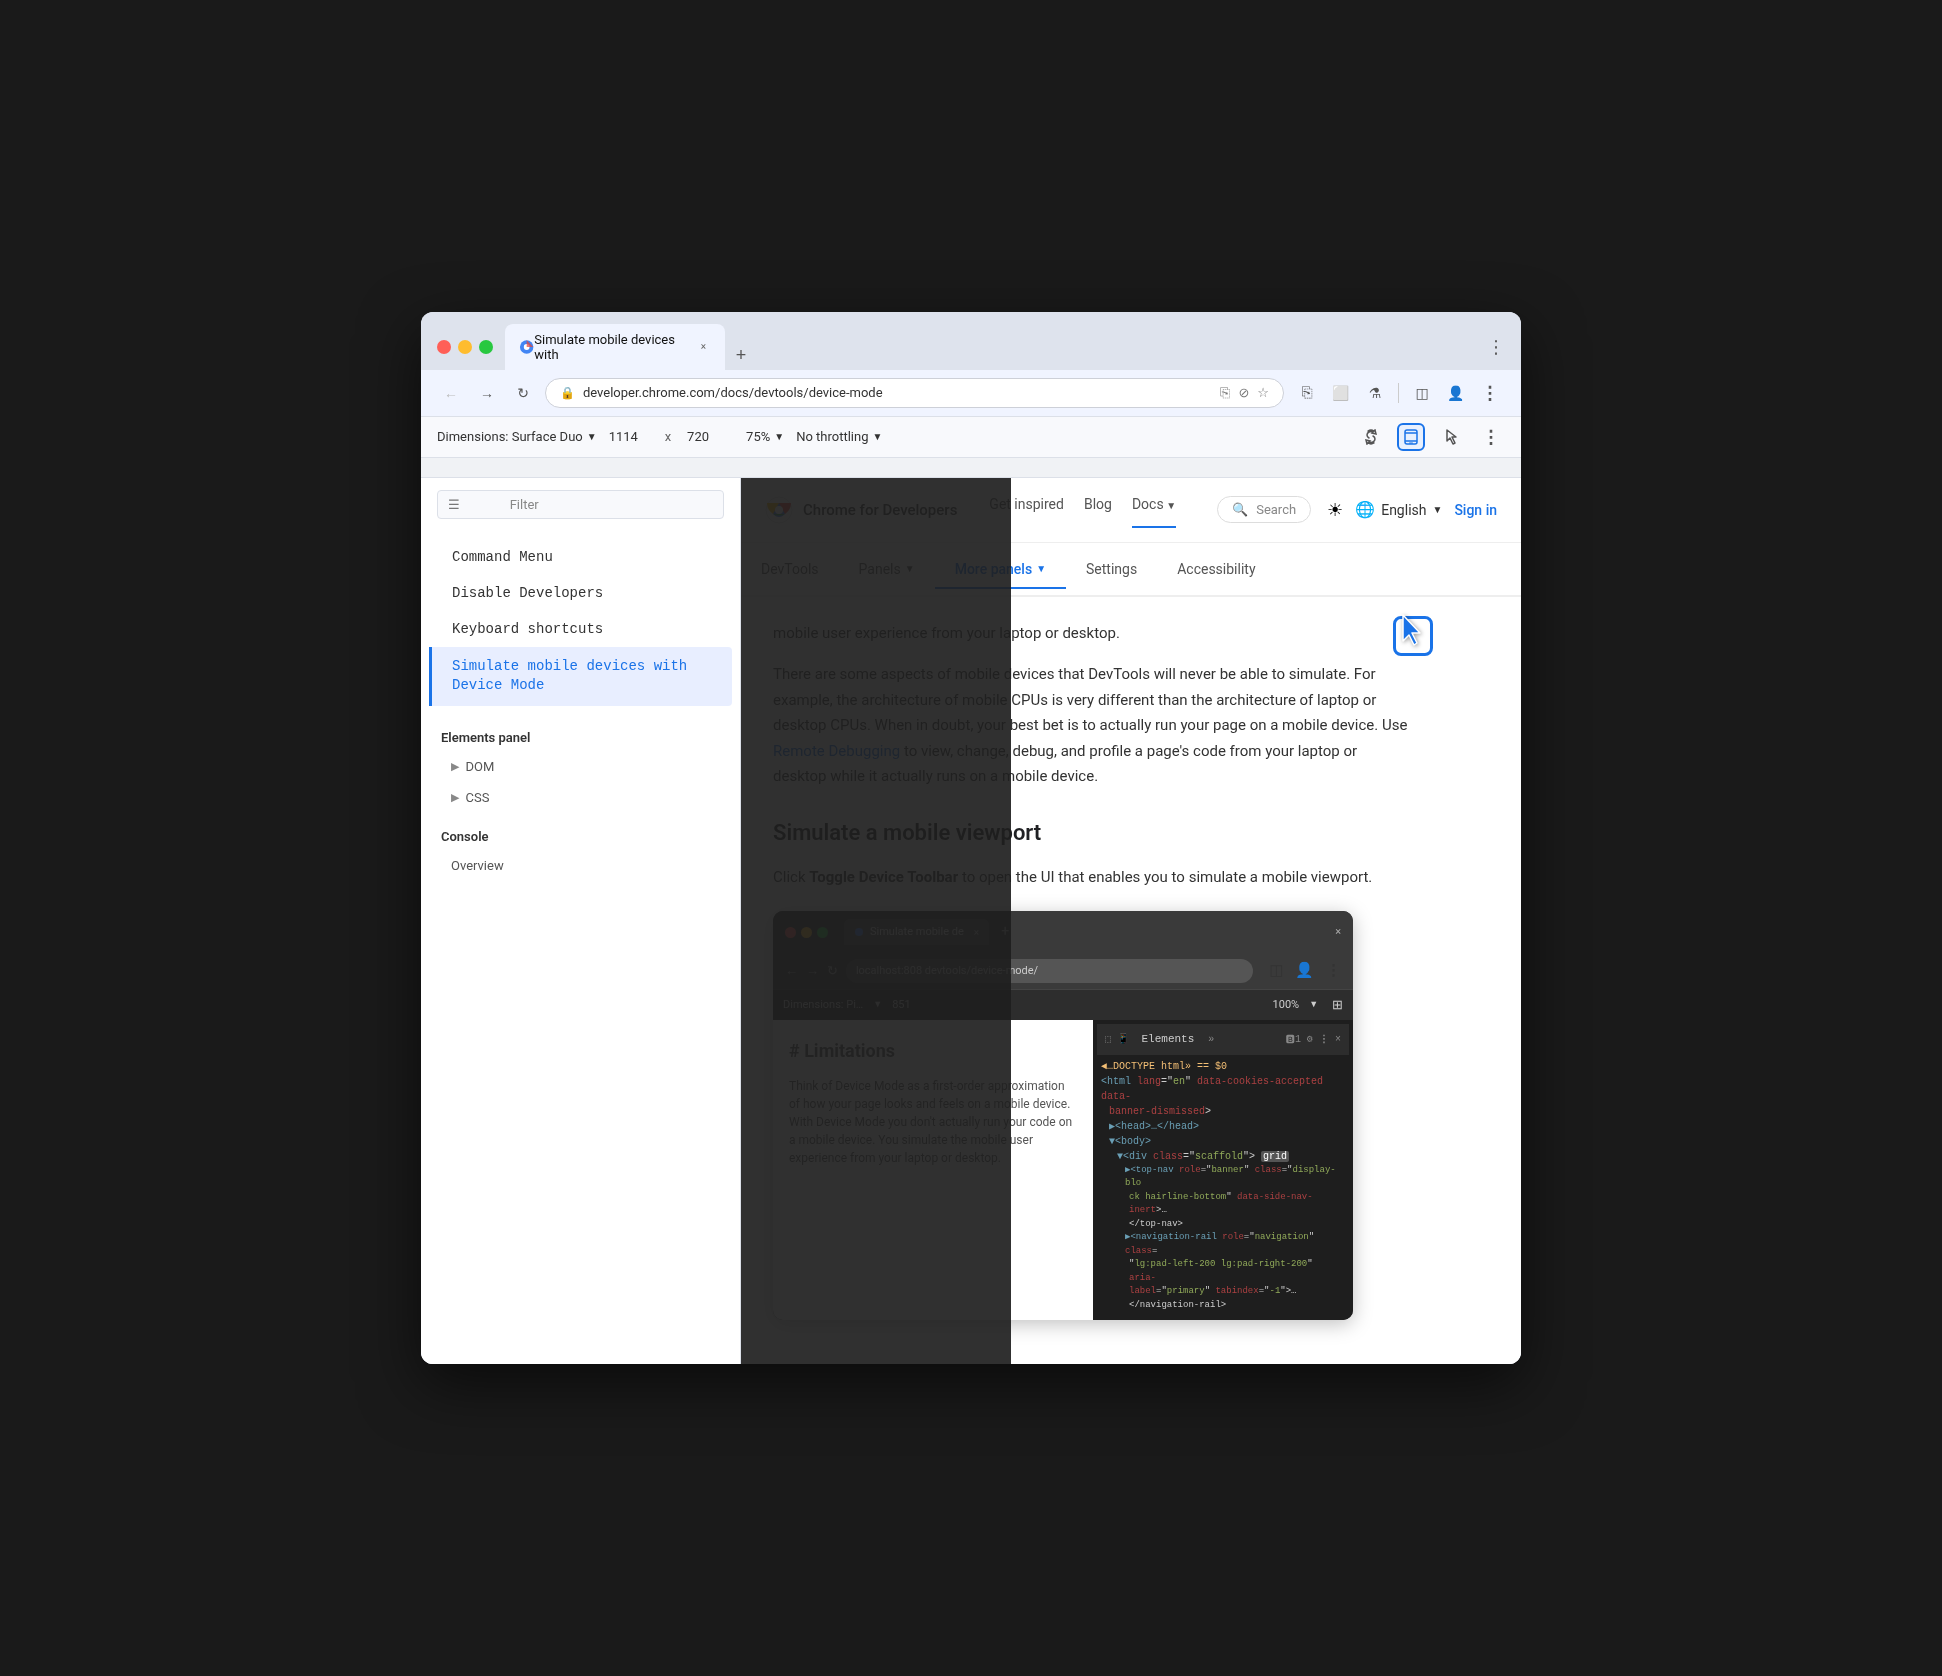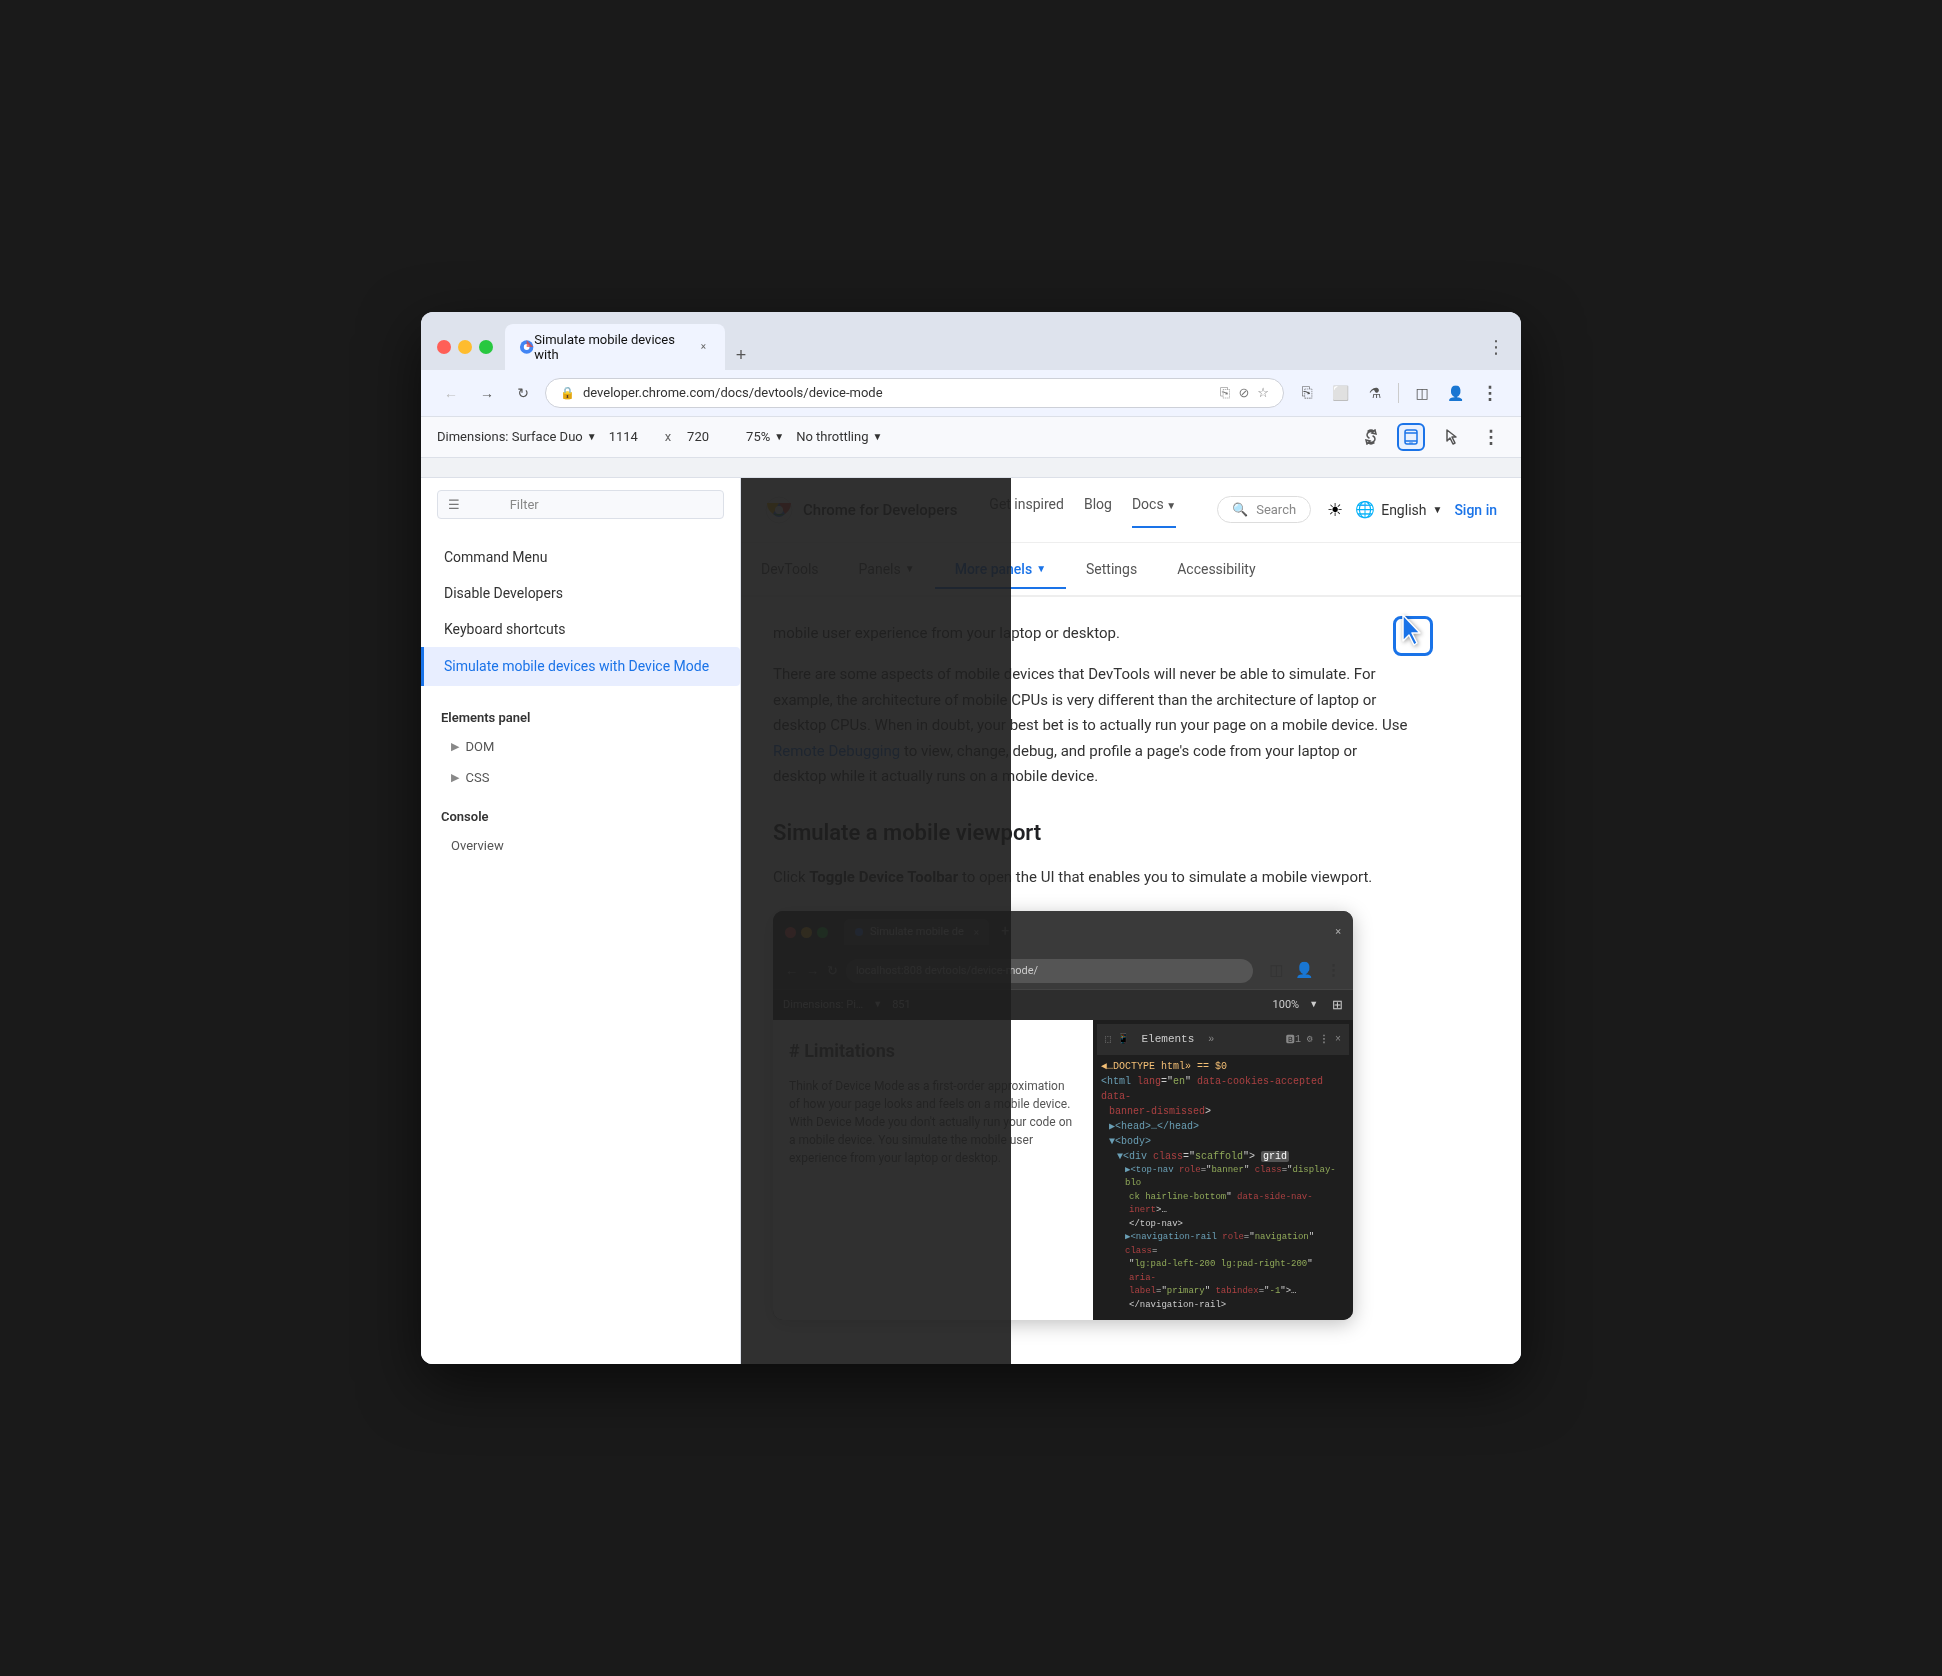--- a/index.html
+++ b/index.html
@@ -274,21 +274,22 @@
       font-size: 13px;
       color: #666;
       background: #f8f9fc;
       display: flex;
       align-items: center;
       gap: 8px;
     }
 
     .sidebar-nav {
       list-style: none;
-      padding: 8px 0;
+      padding: 8px 8px;
+      font-family: Liberation Mono, monospace;
     }
 
     .sidebar-nav li {
       padding: 10px 20px;
       font-size: 14px;
       color: #333;
       cursor: pointer;
       border-left: 3px solid transparent;
     }
 

